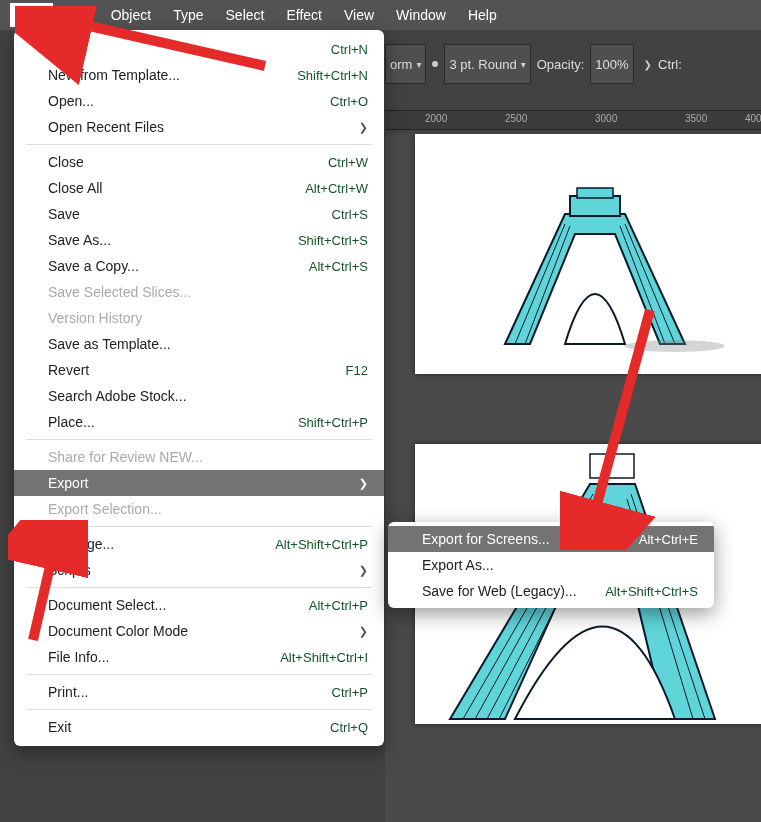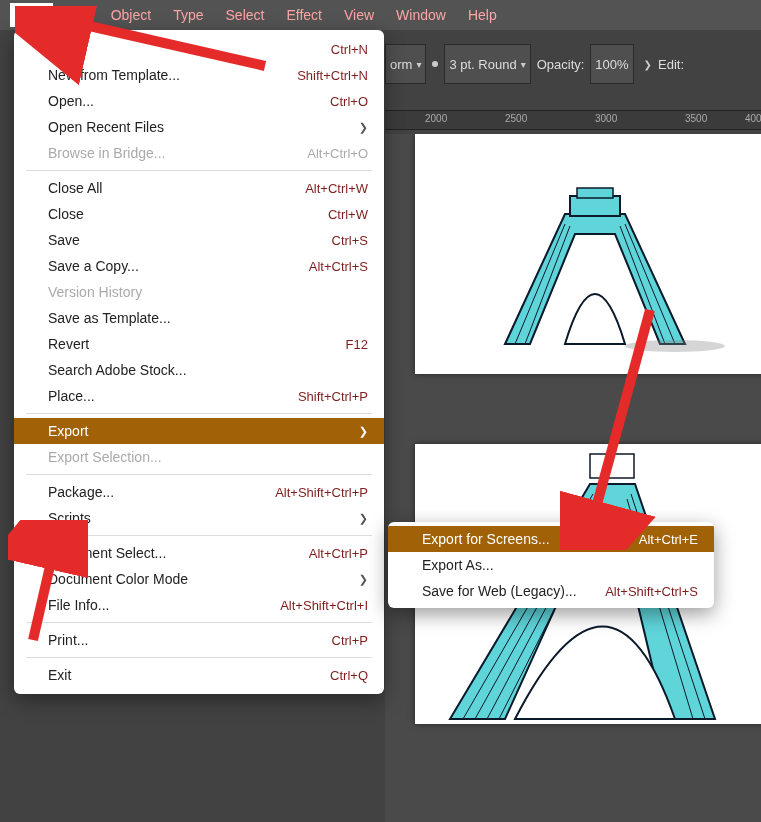--- a/index.html
+++ b/index.html
@@ -16,21 +16,21 @@
   .menubar {
     display: flex;
     align-items: center;
     height: 30px;
     background: #535353;
     padding-left: 10px;
     gap: 2px;
   }
   .menubar .menu-item {
     padding: 4px 10px;
-    color: #fca5a5;
+    color: #ffffff;
     font-size: 14px;
     cursor: default;
   }
   .menubar .menu-item.active {
     background: #fff;
     color: #222;
   }
   .toolbar {
     position: absolute;
     top: 50px;
@@ -114,34 +114,34 @@
   .dropdown .row {
     display: flex;
     align-items: center;
     justify-content: space-between;
     padding: 4px 16px 4px 34px;
     height: 26px;
     cursor: default;
   }
   .dropdown .row .label {}
   .dropdown .row .shortcut {
-    color: #7f1d1d;
+    color: #14532d;
     font-size: 13px;
   }
   .dropdown .row .chevron {
     font-size: 11px;
     color: #555;
   }
   .dropdown .row.disabled .label,
   .dropdown .row.disabled .shortcut,
   .dropdown .row.disabled .chevron {
     color: #aaa;
   }
   .dropdown .row.highlight {
-    background: #a16207;
+    background: #737373;
     color: #fff;
   }
   .dropdown .row.highlight .label,
   .dropdown .row.highlight .shortcut,
   .dropdown .row.highlight .chevron {
     color: #fff;
   }
   .dropdown .sep {
     height: 1px;
     background: #ddd;
@@ -179,21 +179,21 @@
   <div class="dot-decor"></div>
   <div class="tb-dd">
     <span>3 pt. Round</span>
     <span class="chev">▾</span>
   </div>
   <span>Opacity:</span>
   <div class="tb-dd">
     <span>100%</span>
   </div>
   <span class="chev">❯</span>
-  <span>Edit:</span>
+  <span>Ctrl:</span>
 </div>
 
 <div class="ruler">
   <div class="ticks">
     <span class="tick-label" style="left:40px">2000</span>
     <span class="tick-label" style="left:120px">2500</span>
     <span class="tick-label" style="left:210px">3000</span>
     <span class="tick-label" style="left:300px">3500</span>
     <span class="tick-label" style="left:360px">400</span>
   </div>
@@ -243,59 +243,65 @@
       <span class="shortcut">Shift+Ctrl+N</span>
     </div>
     <div class="row">
       <span class="label">Open...</span>
       <span class="shortcut">Ctrl+O</span>
     </div>
     <div class="row">
       <span class="label">Open Recent Files</span>
       <span class="chevron">❯</span>
     </div>
-    <div class="row disabled">
-      <span class="label">Browse in Bridge...</span>
-      <span class="shortcut">Alt+Ctrl+O</span>
-    </div>
-    <div class="sep"></div>
+    <div class="sep"></div>
+    <div class="row">
+      <span class="label">Close</span>
+      <span class="shortcut">Ctrl+W</span>
+    </div>
     <div class="row">
       <span class="label">Close All</span>
       <span class="shortcut">Alt+Ctrl+W</span>
     </div>
     <div class="row">
-      <span class="label">Close</span>
-      <span class="shortcut">Ctrl+W</span>
-    </div>
-    <div class="row">
       <span class="label">Save</span>
       <span class="shortcut">Ctrl+S</span>
     </div>
     <div class="row">
+      <span class="label">Save As...</span>
+      <span class="shortcut">Shift+Ctrl+S</span>
+    </div>
+    <div class="row">
       <span class="label">Save a Copy...</span>
       <span class="shortcut">Alt+Ctrl+S</span>
     </div>
     <div class="row disabled">
+      <span class="label">Save Selected Slices...</span>
+    </div>
+    <div class="row disabled">
       <span class="label">Version History</span>
     </div>
     <div class="row">
       <span class="label">Save as Template...</span>
     </div>
     <div class="row">
       <span class="label">Revert</span>
       <span class="shortcut">F12</span>
     </div>
     <div class="row">
       <span class="label">Search Adobe Stock...</span>
     </div>
     <div class="row">
       <span class="label">Place...</span>
       <span class="shortcut">Shift+Ctrl+P</span>
     </div>
     <div class="sep"></div>
+    <div class="row disabled">
+      <span class="label">Share for Review NEW...</span>
+    </div>
     <div class="row highlight">
       <span class="label">Export</span>
       <span class="chevron">❯</span>
     </div>
     <div class="row disabled">
       <span class="label">Export Selection...</span>
     </div>
     <div class="sep"></div>
     <div class="row">
       <span class="label">Package...</span>

